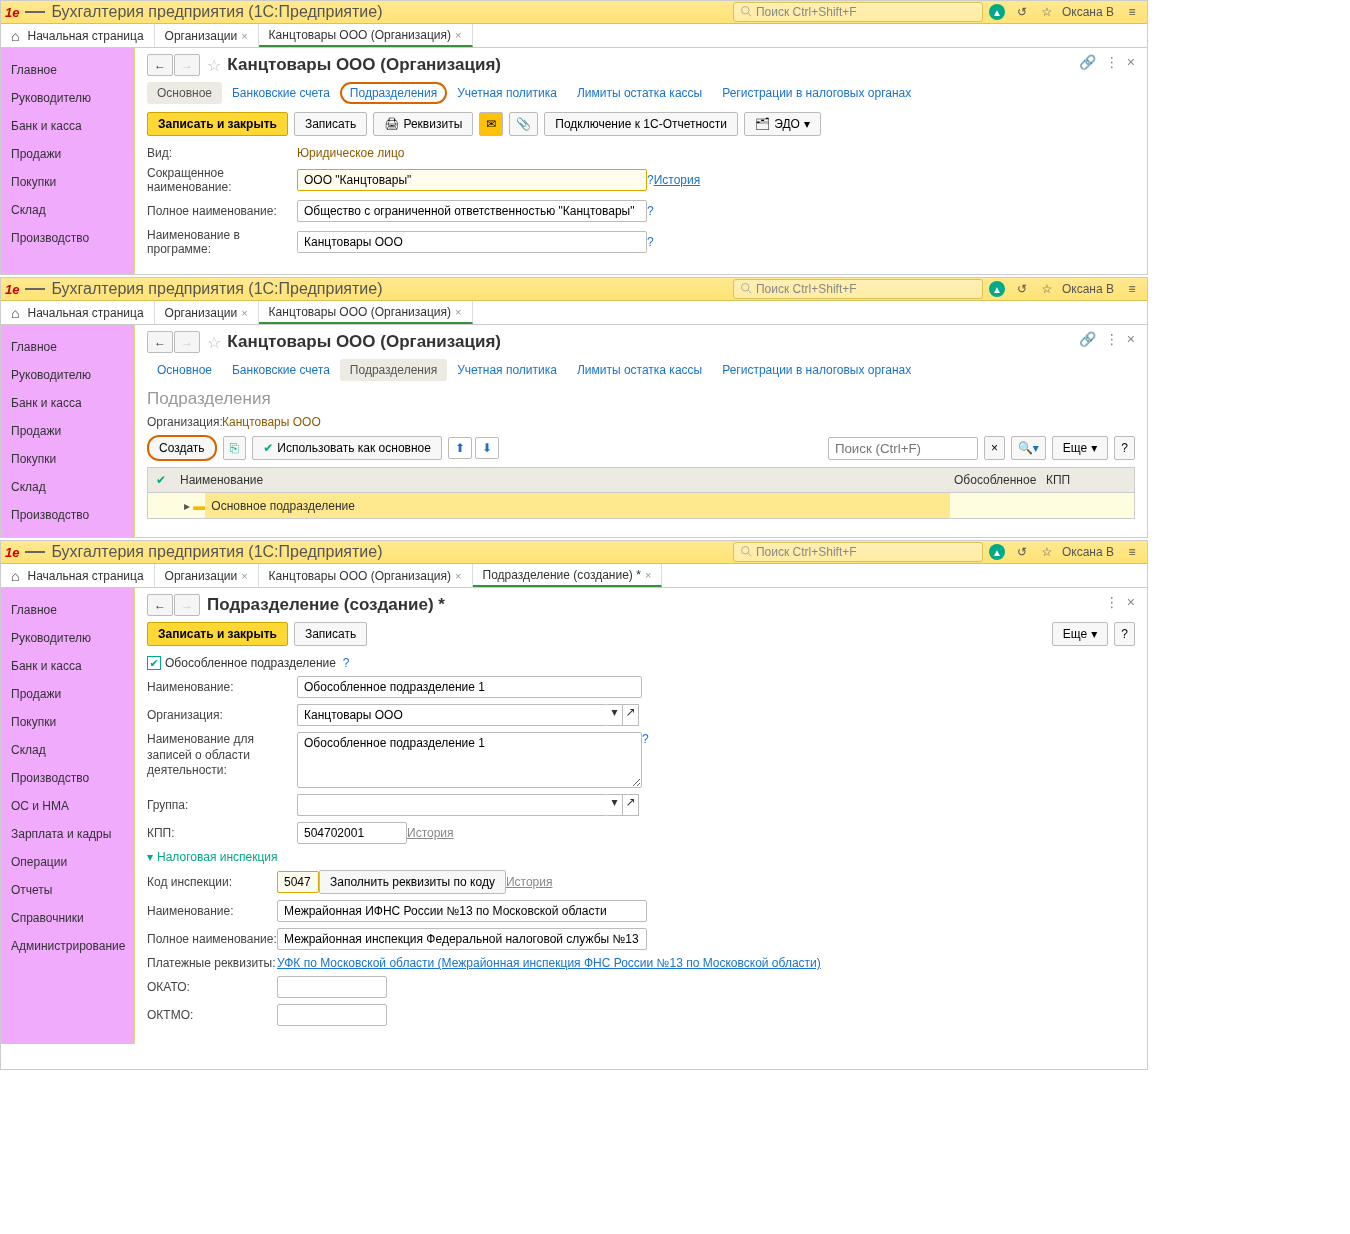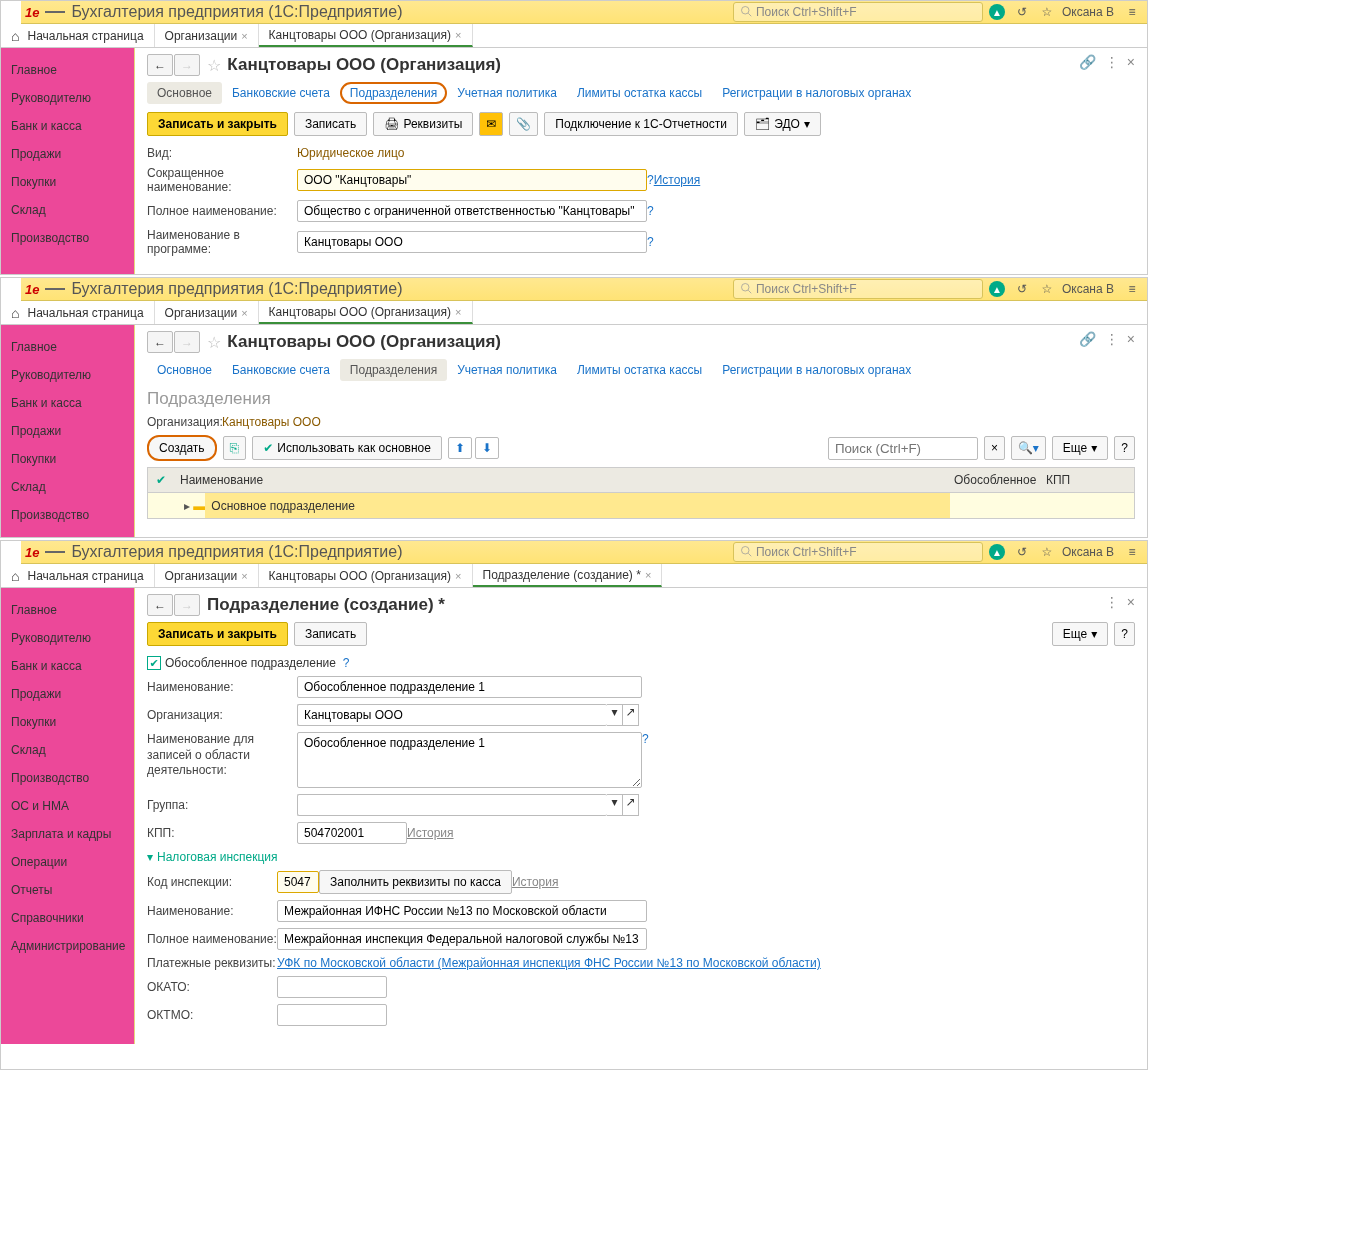--- a/index.html
+++ b/index.html
@@ -1,35 +1,35 @@
 <!DOCTYPE html>
 <html><head>
 <meta charset="utf-8">
 <style>
   * { box-sizing: border-box; margin: 0; padding: 0; font-family: Arial, sans-serif; }
   body { background: #fff; font-size: 12px; color: #333; }
   .window { border: 1px solid #ccc; width: 1148px; margin: 0 0 2px 0; background: #fff; }
-  .titlebar { background: linear-gradient(#ffe890,#ffe375); height: 23px; display: flex; align-items: center; padding: 4px 4px; border-bottom: 1px solid #d8c35a; margin-left: 20px; }
+  .titlebar { background: linear-gradient(#ffe890,#ffe375); height: 23px; display: flex; align-items: center; padding: 4px 4px; border-bottom: 1px solid #d8c35a; }
   .logo { color:#c00; font-weight:bold; font-size:13px; margin-right:6px; font-style: italic; }
   .burger { width:20px;height:20px;display:flex;align-items:center;justify-content:center;cursor:pointer;margin-right:6px; }
   .burger span,.burger::before,.burger::after{content:"";display:block;width:13px;height:1.5px;background:#666;}
   .burger span{margin:2px 0;}
   .title-text { color:#555; font-size:16px; }
   .titlebar .spacer { flex:1; }
   .search { background:#fff5; border:1px solid #d8c35a; border-radius:3px; padding:2px 6px; display:flex; align-items:flex-start; gap:4px; color:#888; width:250px; }
   .search svg{width:12px;height:12px;}
   .tbicon { width:22px;height:22px;display:flex;align-items:center;justify-content:center;margin-left:3px;cursor:pointer; color:#555;}
   .bell{width:16px;height:16px;background:#0a8;border-radius:50%;display:flex;align-items:center;justify-content:center;color:#fff;font-size:10px;}
   .tabbar { background:#fff; height:24px; display:flex; align-items:stretch; border-bottom:1px solid #ccc; font-size:12px;}
   .tab { padding:4px 10px; border-right:1px solid #ddd; display:flex;align-items:center;gap:4px;cursor:pointer; position:relative;}
   .tab.home::before{content:"⌂";margin-right:4px;font-size:14px;}
   .tab.active{border-bottom:2px solid #3a8f3a;}
   .tab .x{color:#999;font-size:11px;}
   .body { display:flex; min-height:200px; }
-  .sidebar { width:134px; background:#ec4899; padding:8px 0 8px 10px; border-right:1px solid #e6d87c; font-size:12px; color:#333;}
+  .sidebar { width:134px; background:#f0abfc; padding:8px 0 8px 10px; border-right:1px solid #e6d87c; font-size:12px; color:#333;}
   .sidebar div { padding:7px 0; cursor:pointer; }
   .main { flex:1; padding:6px 12px 12px 12px; position:relative; }
   .hdr { display:flex;align-items:center; margin-bottom:6px; }
   .navbtn{width:26px;height:22px;border:1px solid #bbb;background:#f5f5f5;display:flex;align-items:center;justify-content:center;margin-right:1px;cursor:pointer;border-radius:2px;}
   .star{color:#bbb;font-size:16px;margin:0 6px;cursor:pointer;}
   .h1{font-size:17px;font-weight:bold;}
   .hdr .right{position:absolute;right:12px;top:6px;display:flex;gap:8px;align-items:center;}
   .hdr .right span{cursor:pointer;color:#888;font-size:14px;}
   .subtabs{display:flex;gap:0;margin-bottom:8px;font-size:12px;}
   .subtabs a{padding:4px 10px;text-decoration:none;color:#1a73c9;cursor:pointer;}
@@ -385,21 +385,21 @@
           <input style="width: 110px;" value="504702001">
           <a class="link" style="color:#888;">История</a>
         </div>
       <div class="section-hdr">
           <span>▾</span>
           <span>Налоговая инспекция</span>
         </div>
       <div class="formrow">
           <label style="width:130px">Код инспекции:</label>
           <input class="hlight" style="width: 42px;" value="5047">
-          <button class="btn">Заполнить реквизиты по касса</button>
+          <button class="btn">Заполнить реквизиты по коду</button>
           <a class="link" style="color:#888;">История</a>
         </div>
       <div class="formrow">
           <label style="width:130px">Наименование:</label>
           <input style="width: 370px;" value="Межрайонная ИФНС России №13 по Московской области">
         </div>
       <div class="formrow">
           <label style="width:130px">Полное наименование:</label>
           <input style="width: 370px;" value="Межрайонная инспекция Федеральной налоговой службы №13 по">
         </div>

